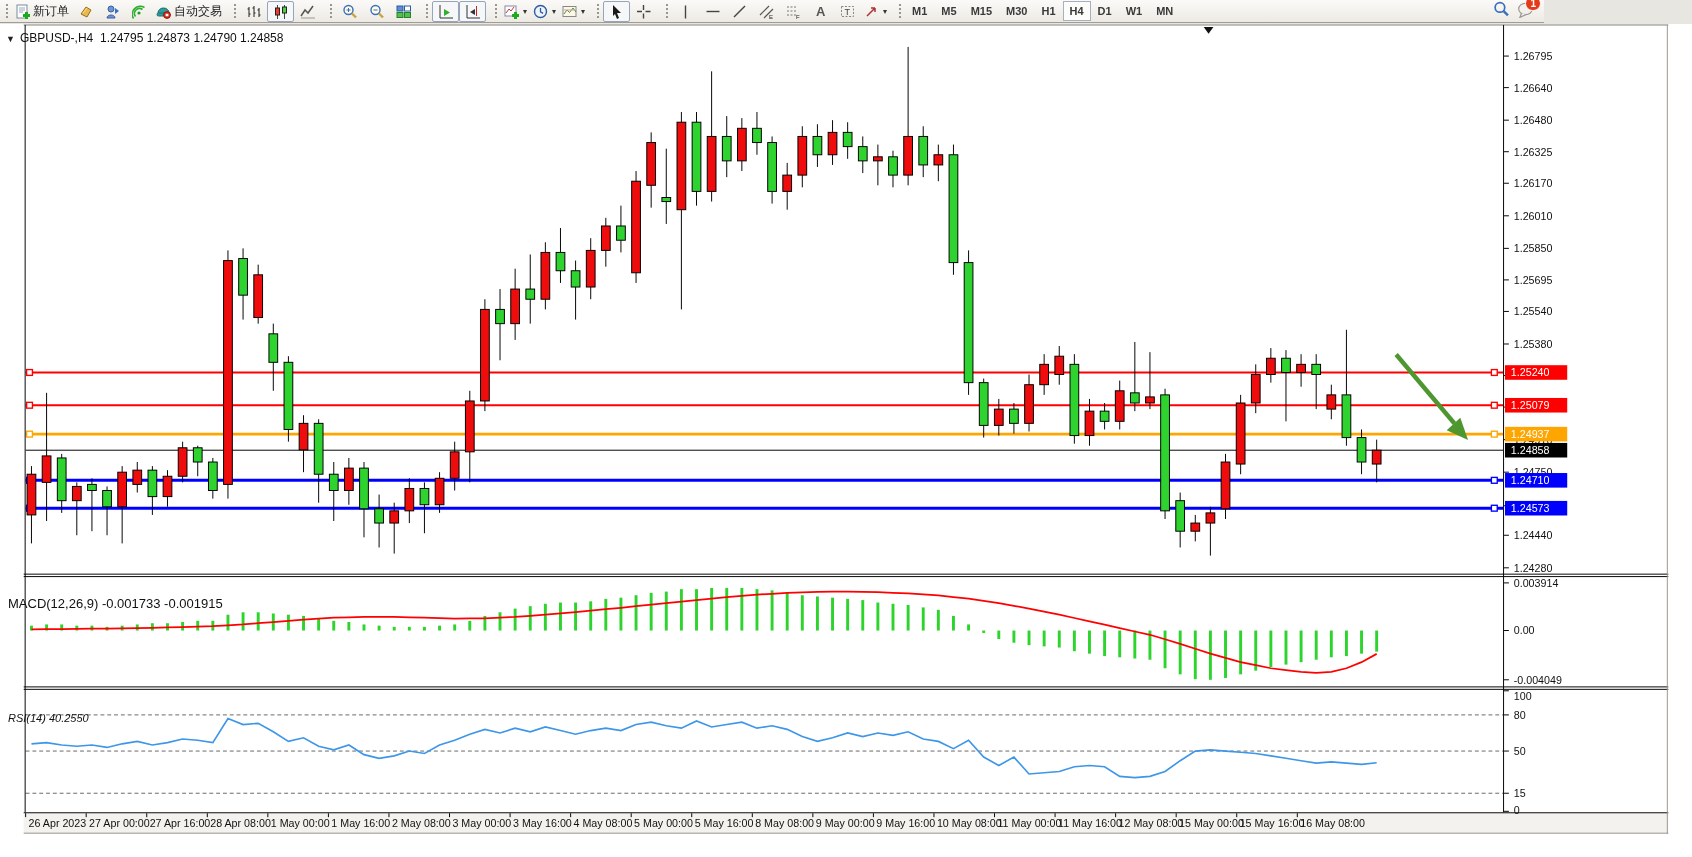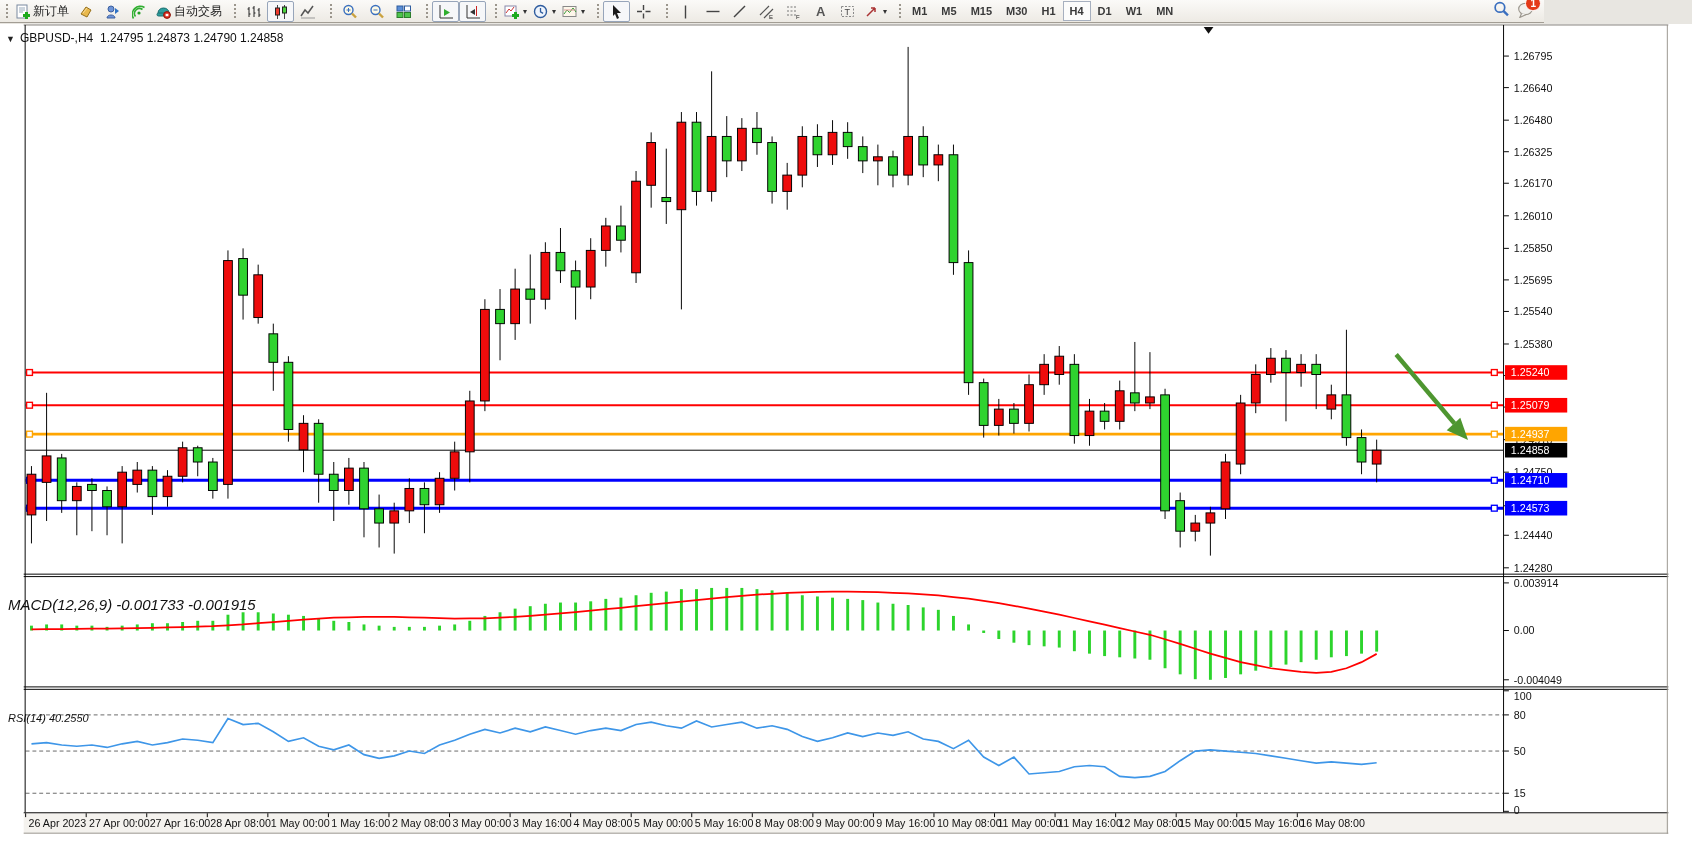--- a/index.html
+++ b/index.html
@@ -22,21 +22,21 @@
   .tf-btn.active{background:#fcfcfb;border:1px solid #a7b0bf;}
   .tb-right{margin-left:auto;display:flex;align-items:center;gap:8px;padding-right:10px;}
   .chat-wrap{position:relative;}
   .badge{position:absolute;top:-5px;right:-7px;background:#e43a19;color:#fff;font-size:10px;
     font-weight:bold;border-radius:8px;padding:0 4px;height:13px;line-height:13px;border:1px solid #fff;}
   .chart-area{position:absolute;left:0;top:24px;width:1692px;height:833px;background:#fff;}
   svg text{font-family:"Liberation Sans",sans-serif;}
   .overlay{position:absolute;color:#111;}
   #chart-title{left:6px;top:7px;font-size:12px;}
   #chart-title .tri{font-size:9px;color:#222;margin-right:5px;}
-  #macd-label{left:8px;top:572px;font-size:15px;font-style:italic;}
+  #macd-label{left:8px;top:572px;font-size:13px;}
   #rsi-label{left:8px;top:688px;font-size:11px;font-style:italic;}
 </style>
 </head>
 <body>
 
 <div class="toolbar" id="toolbar">
     <div class="tb-grip"></div>
     <div class="tb-btn">
       <svg width="15" height="15" viewBox="0 0 15 15">
         <rect x="2" y="1" width="10" height="13" fill="#fff" stroke="#7a8aa0"></rect>

